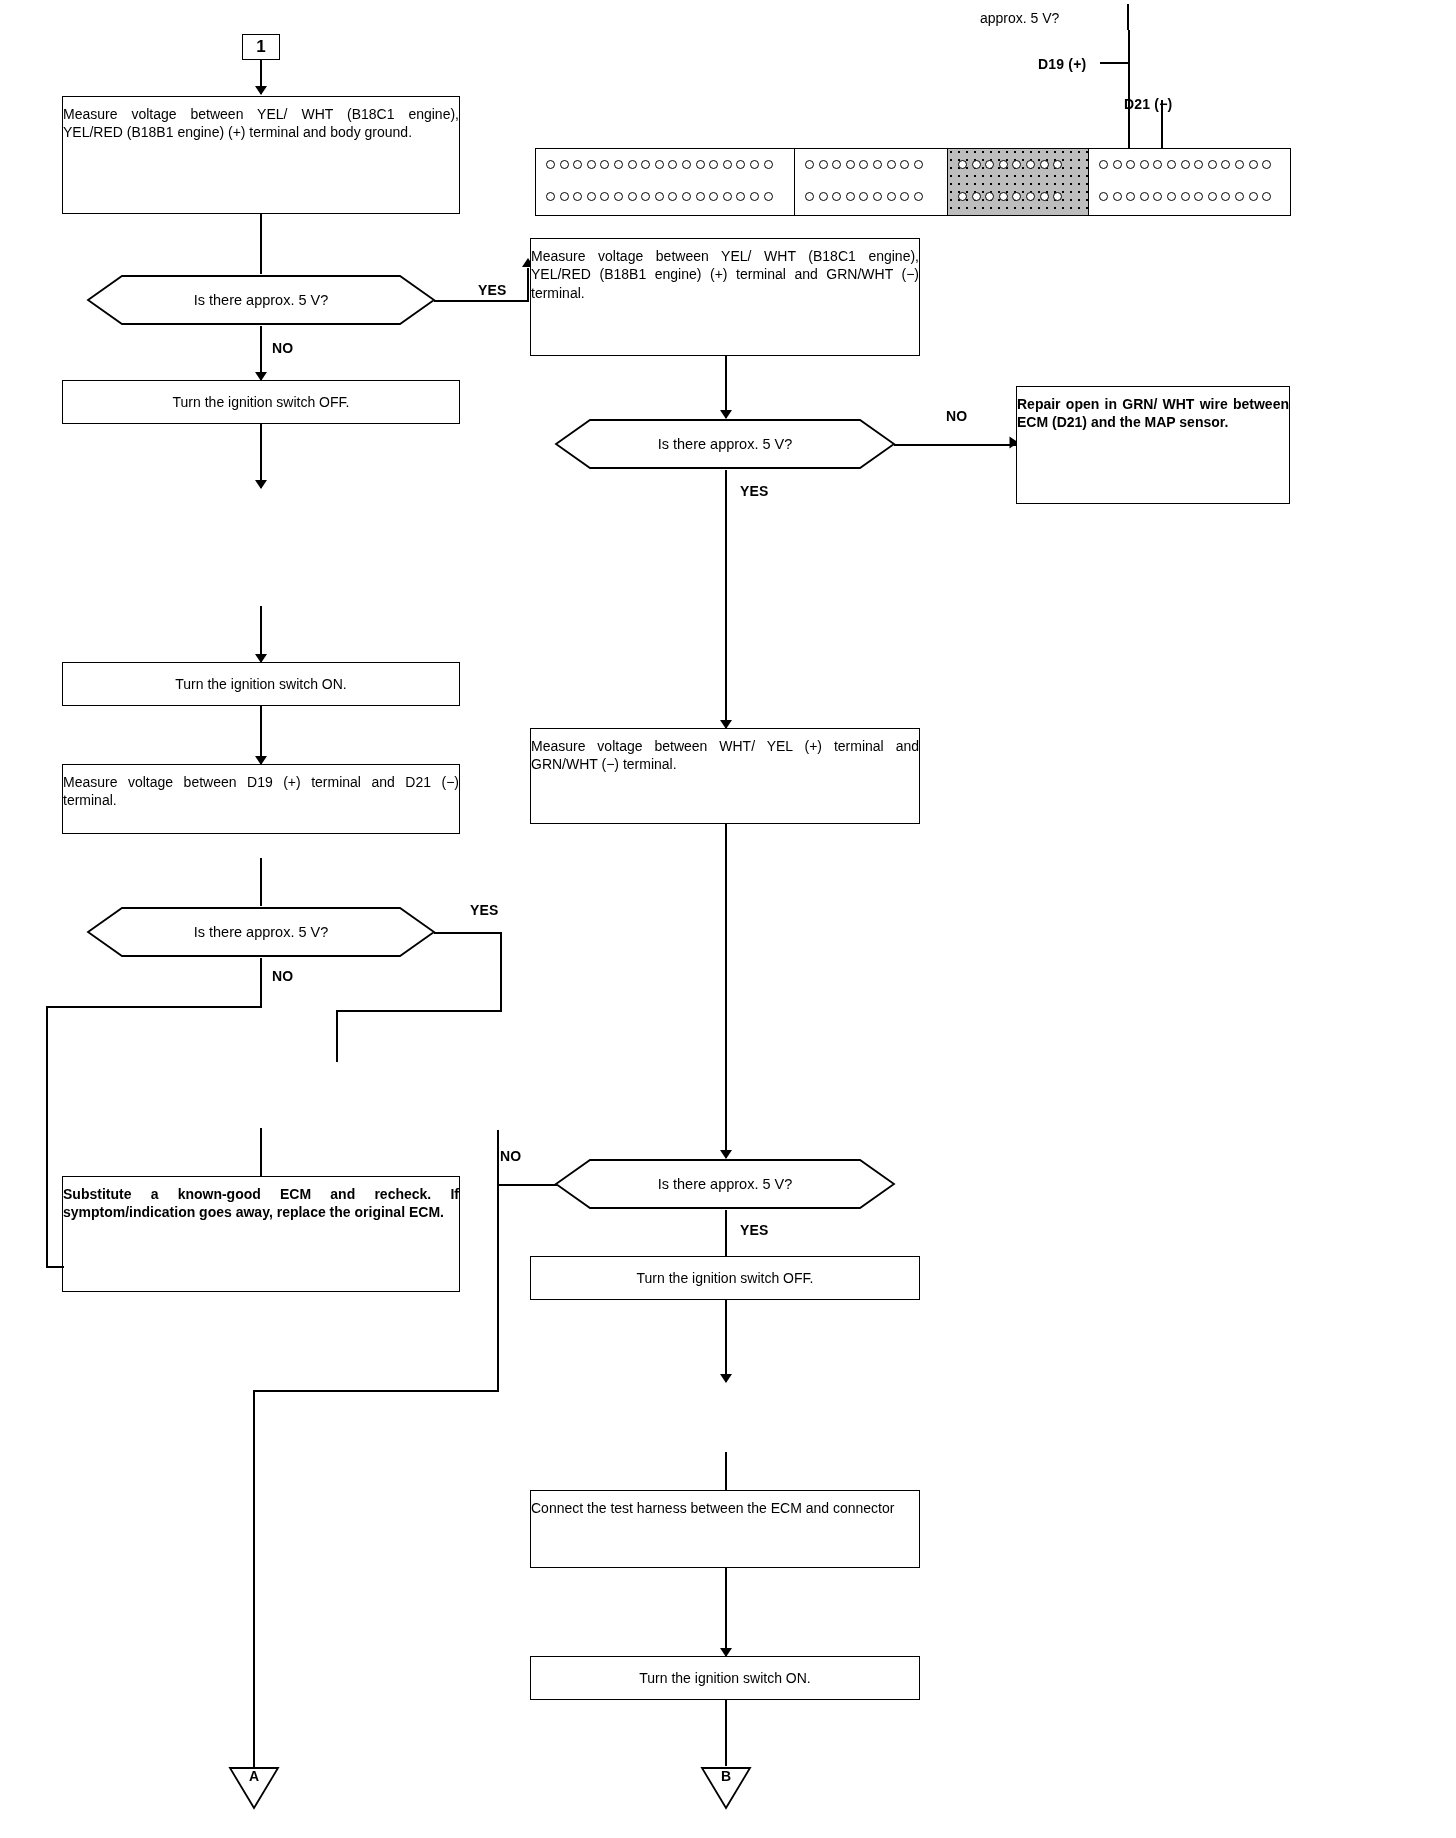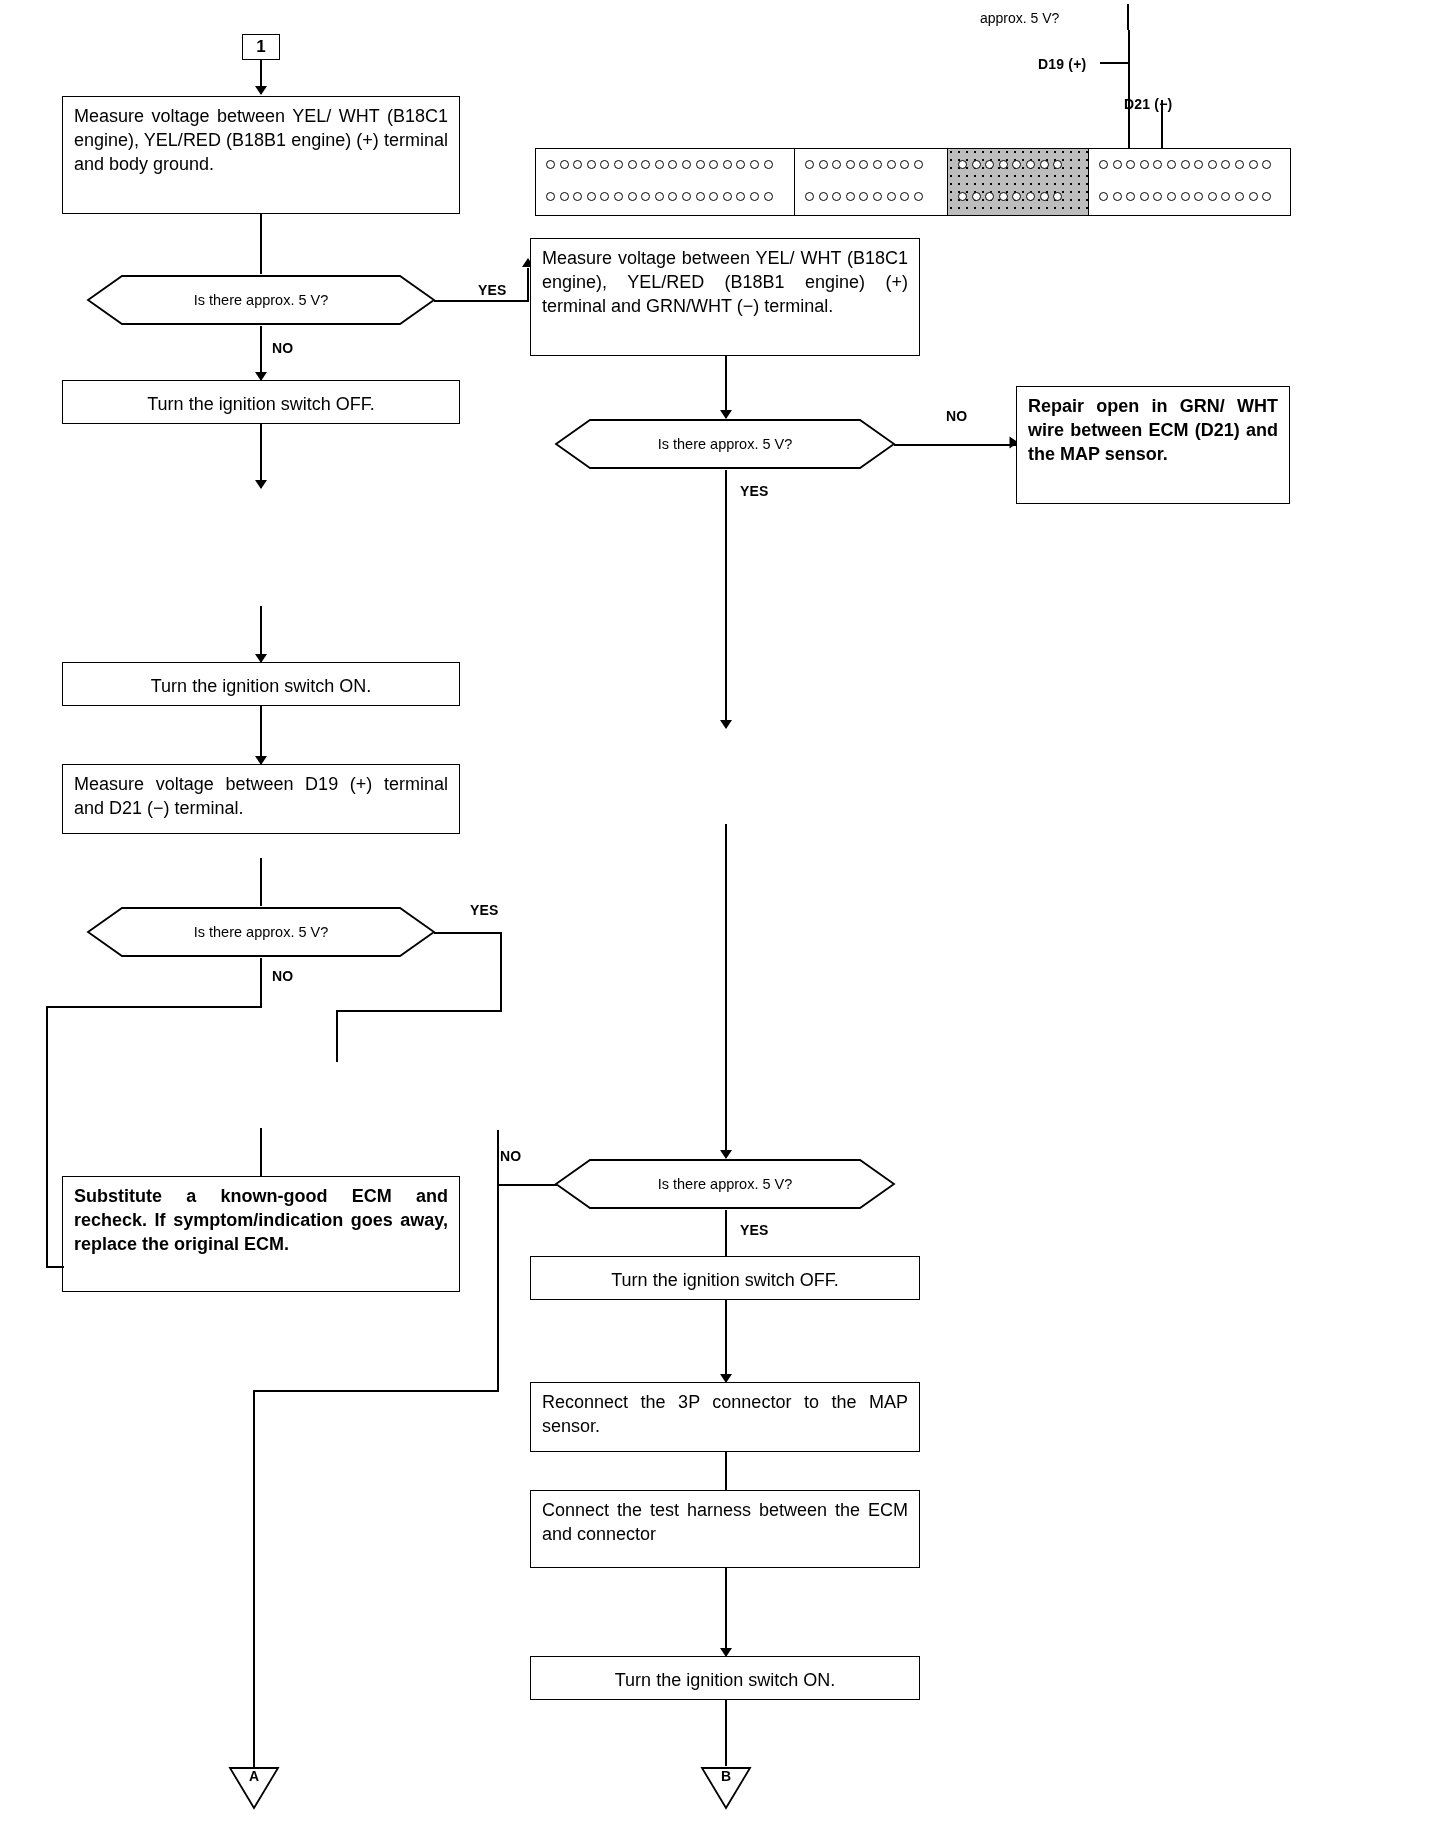--- a/index.html
+++ b/index.html
@@ -16,22 +16,22 @@
     width: 1456px;
     height: 1838px;
     overflow: hidden;
     background: #ffffff;
   }
   .box {
     position: absolute;
     border: 1.5px solid #000;
     background: #fff;
     box-sizing: border-box;
-    padding: 8px 11px;
-    font-size: 18px;
+    padding: 8px 0;
+    font-size: 14px;
     line-height: 1.32;
     text-align: justify;
     text-align-last: left;
   }
   .box.bold {
     font-weight: bold;
   }
   .line {
     position: absolute;
     background: #000;
@@ -357,20 +357,21 @@
   <div class="label" style="left:740px; top:483px;">YES</div>
 
   <div class="line hline" style="left:894px; top:444px; width:122px;"></div>
   <div class="arrow" style="left:1008px; top:438px; transform:rotate(-90deg); border-top-color:#000;"></div>
 
   <div class="box bold" style="left:1016px; top:386px; width:274px; height:118px;">Repair open in GRN/ WHT wire between ECM (D21) and the MAP sensor.</div>
 
   <div class="line vline" style="left:725px; top:470px; height:258px;"></div>
   <div class="arrow" style="left:720px; top:720px;"></div>
 
+  <div class="box" style="left:530px; top:728px; width:390px; height:96px;">Measure voltage between WHT/ YEL (+) terminal and GRN/WHT (−) terminal.</div>
 
   <div class="line vline" style="left:725px; top:824px; height:334px;"></div>
   <div class="arrow" style="left:720px; top:1150px;"></div>
 
   <div class="decision" style="left:530px; top:1158px; width:390px; height:52px;">
     <svg width="390" height="52" viewBox="0 0 390 52">
       <polygon points="26,26 60,2 330,2 364,26 330,50 60,50" fill="#fff" stroke="#000" stroke-width="1.8"></polygon>
     </svg>
     <div class="dtext">Is there approx. 5 V?</div>
   </div>
@@ -379,21 +380,20 @@
 
   <div class="line hline" style="left:497px; top:1184px; width:60px;"></div>
 
   <div class="line vline" style="left:725px; top:1210px; height:46px;"></div>
 
   <div class="box" style="left:530px; top:1256px; width:390px; height:44px; text-align:center; text-align-last:center; padding-top:12px;">Turn the ignition switch OFF.</div>
 
   <div class="line vline" style="left:725px; top:1300px; height:82px;"></div>
   <div class="arrow" style="left:720px; top:1374px;"></div>
 
-  <div class="box" style="left:530px; top:1382px; width:390px; height:70px;">Reconnect the 3P connector to the MAP sensor.</div>
 
   <div class="line vline" style="left:725px; top:1452px; height:38px;"></div>
 
   <div class="box" style="left:530px; top:1490px; width:390px; height:78px;">Connect the test harness between the ECM and connector</div>
 
   <div class="line vline" style="left:725px; top:1568px; height:88px;"></div>
   <div class="arrow" style="left:720px; top:1648px;"></div>
 
   <div class="box" style="left:530px; top:1656px; width:390px; height:44px; text-align:center; text-align-last:center; padding-top:12px;">Turn the ignition switch ON.</div>
 

